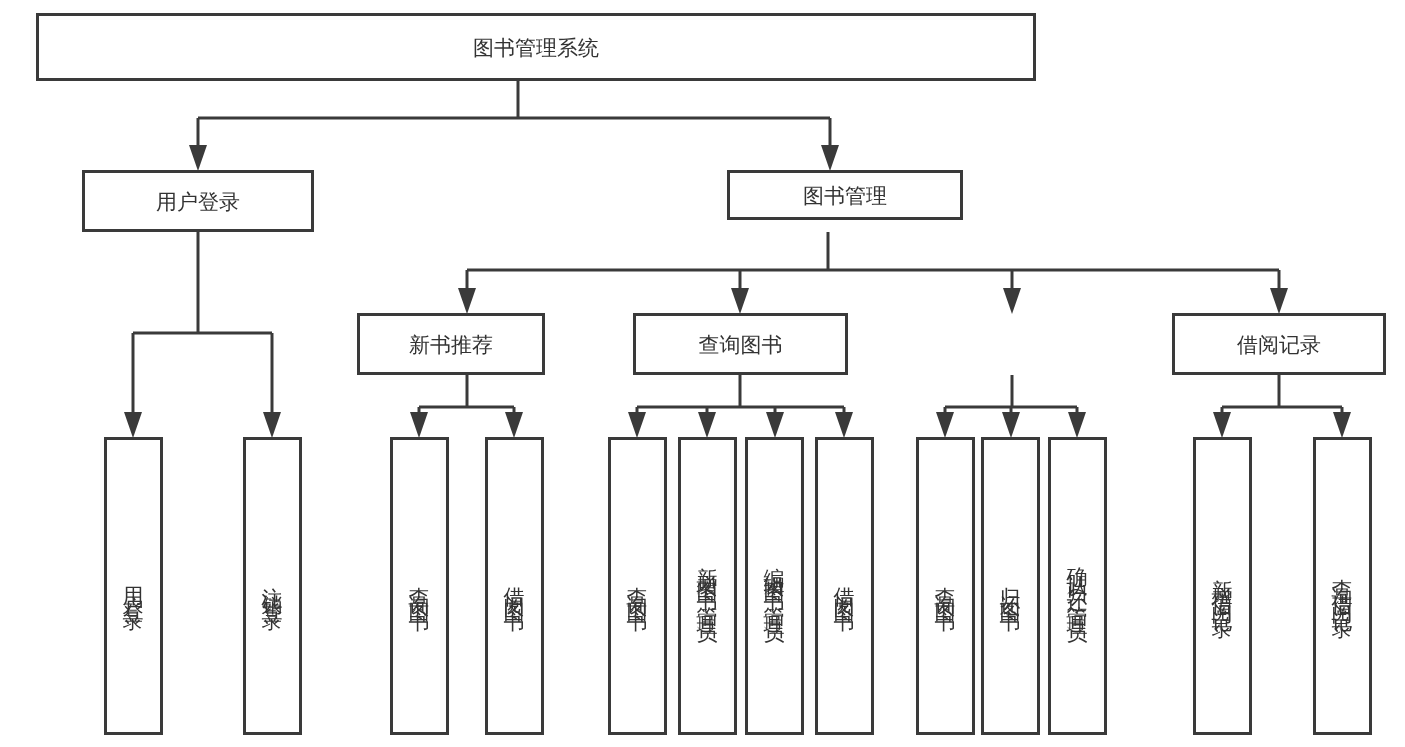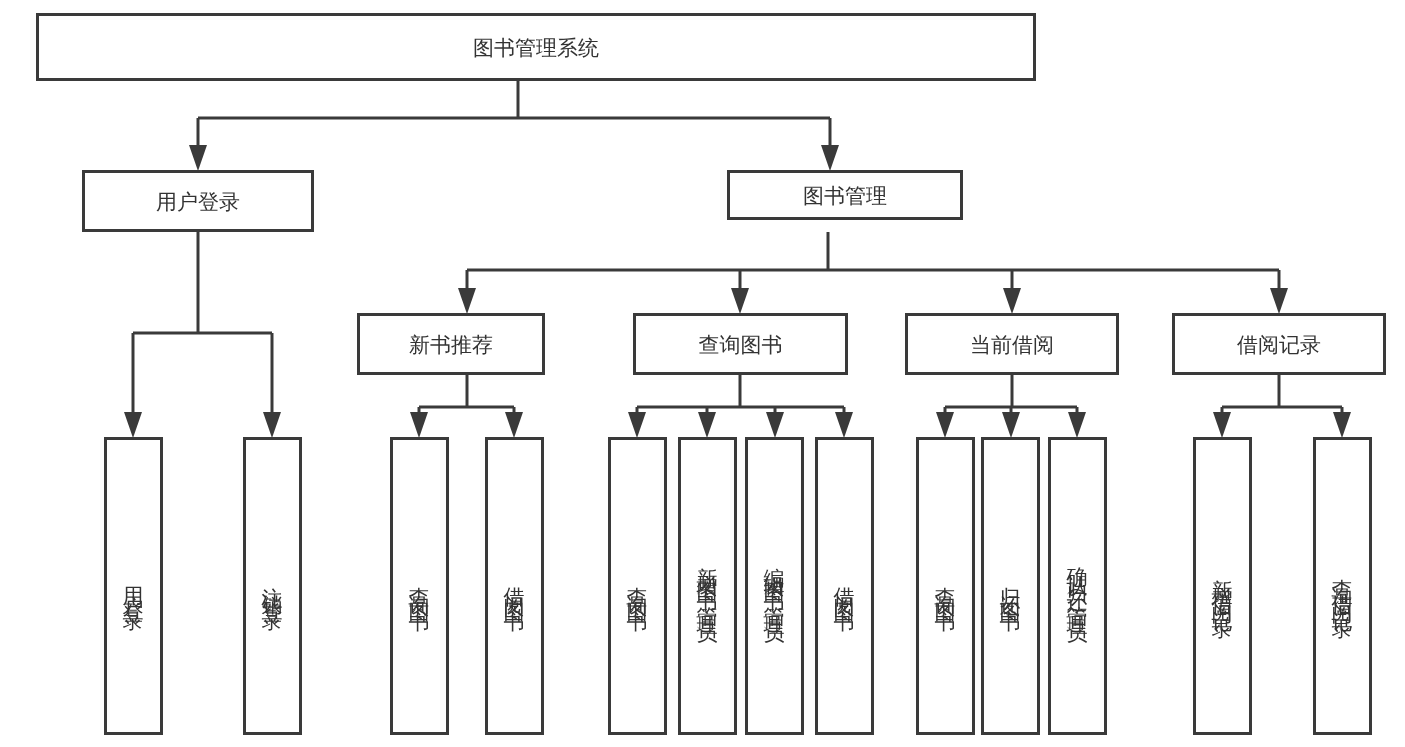--- a/index.html
+++ b/index.html
@@ -107,21 +107,20 @@
     </g>
   </svg>
 
   <div class="node root">图书管理系统</div>
 
   <div class="node l2a">用户登录</div>
   <div class="node l2b">图书管理</div>
 
   <div class="node l3a">新书推荐</div>
   <div class="node l3b">查询图书</div>
-  <div class="node l3c">当前借阅</div>
   <div class="node l3d">借阅记录</div>
 
   <div class="node leaf x1">用户登录</div>
   <div class="node leaf x2">注销登录</div>
   <div class="node leaf x3">查询图书</div>
   <div class="node leaf x4">借阅图书</div>
   <div class="node leaf x5">查询图书</div>
   <div class="node leaf x6">新增图书（管理员）</div>
   <div class="node leaf x7">编辑图书（管理员）</div>
   <div class="node leaf x8">借阅图书</div>

